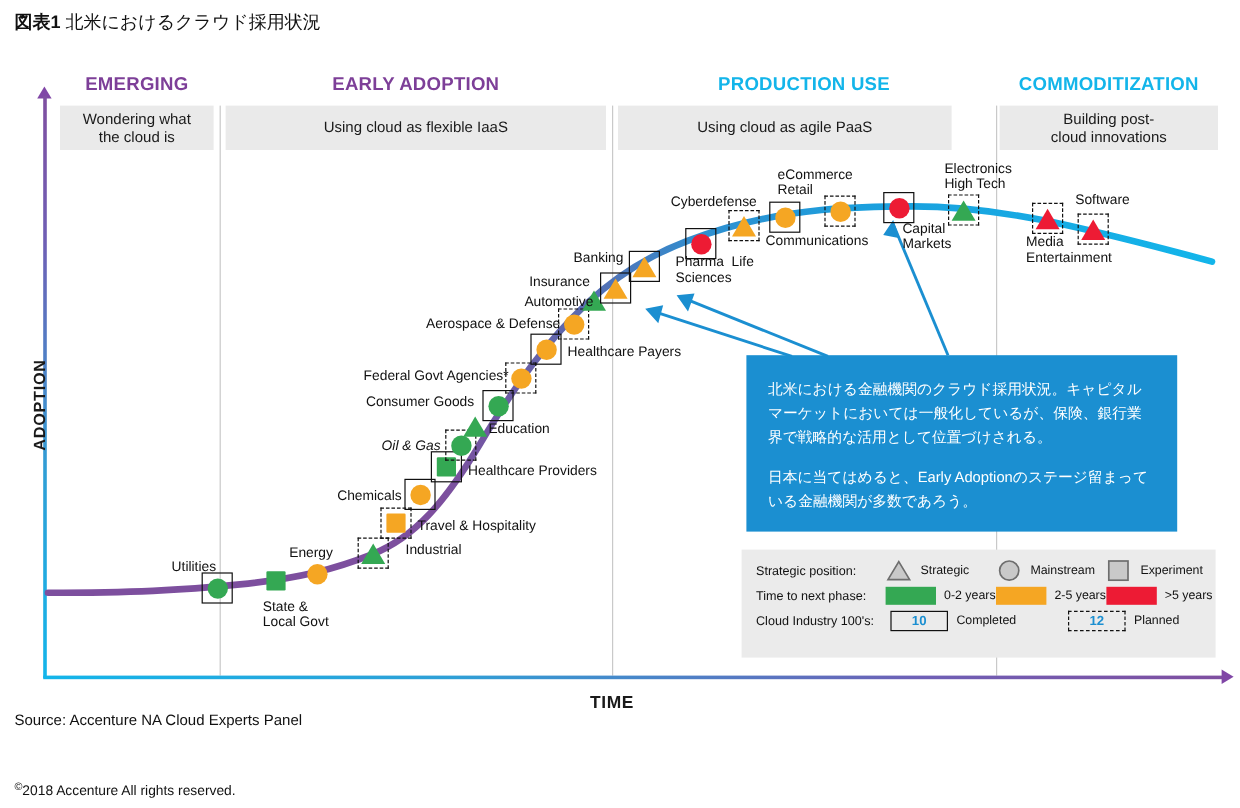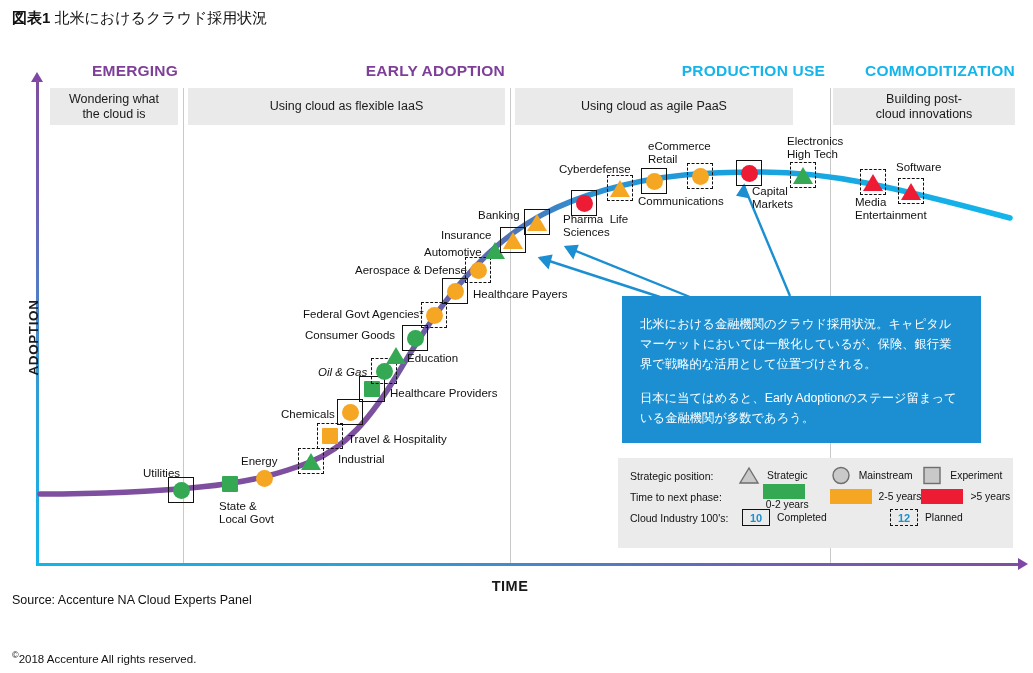--- a/index.html
+++ b/index.html
@@ -16,21 +16,21 @@
   #title{
     left:12px;top:9px;
     font-size:15px;color:#111;
     white-space:nowrap;
   }
   #title .num{font-weight:bold;}
   #title .txt{font-weight:normal;}
 
   
   .phase-title{
-    text-align:right;font-weight:bold;font-size:15.5px;
+    text-align:center;font-weight:bold;font-size:15.5px;
     letter-spacing:.2px;white-space:nowrap;
   }
   .phase-box{
     background:#eaeaea;color:#1a1a1a;
     font-size:12.5px;line-height:15px;
     display:flex;align-items:center;justify-content:center;
     text-align:center;
   }
 
   
@@ -103,21 +103,21 @@
     padding:7px 0 0 12px;
     font-size:10.5px;color:#111;
   }
   #keybox .ktitle{font-weight:bold;font-size:11px;margin-bottom:3px;}
   .krow{display:flex;align-items:center;height:21px;}
   .krow .klab{width:112px;font-size:10.5px;}
   .kitem{display:flex;align-items:center;}
   .kitem .ktext{font-size:10.3px;margin-left:7px;white-space:nowrap;}
   .sw{width:42px;height:15px;}
   .numbox{
-    width:28px;height:17px;border:1.5px solid #111;box-sizing:border-box;
+    width:48px;height:17px;border:1.5px solid #111;box-sizing:border-box;
     color:#1b8fd1;font-size:11px;font-weight:bold;
     display:flex;align-items:center;justify-content:center;
   }
   .numbox.dash{border-style:dashed;}
 
   
   #source{left:12px;top:593px;font-size:12.5px;color:#111;}
   #copyright{left:12px;top:650px;font-size:11.5px;color:#111;}
   #copyright .cmark{font-size:9px;vertical-align:super;}
 </style>
@@ -207,21 +207,21 @@
     <div class="abs mk-box dashed" style="left: 421px; top: 302px; width: 26px; height: 26px;"></div>
     <div class="abs mk-shape shp-circle" title="Federal Govt Agencies* — 2-5 years" style="width: 17px; height: 17px; background: rgb(245, 166, 35); left: 425.5px; top: 306.5px;"></div>
     <div class="abs pt-label" style="left: 303px; top: 308px; text-align: left;">Federal Govt Agencies*</div>
     <div class="abs mk-box" style="left: 442px; top: 278px; width: 26px; height: 26px;"></div>
     <div class="abs mk-shape shp-circle" title="Healthcare Payers — 2-5 years" style="width: 17px; height: 17px; background: rgb(245, 166, 35); left: 446.5px; top: 282.5px;"></div>
     <div class="abs pt-label" style="left: 473px; top: 288px;">Healthcare Payers</div>
     <div class="abs mk-box dashed" style="left: 465px; top: 257px; width: 26px; height: 26px;"></div>
     <div class="abs mk-shape shp-circle" title="Aerospace &amp; Defense — 2-5 years" style="width: 17px; height: 17px; background: rgb(245, 166, 35); left: 469.5px; top: 261.5px;"></div>
     <div class="abs pt-label" style="left: 355px; top: 264px; text-align: left;">Aerospace &amp; Defense</div>
     <div class="abs mk-shape" title="Automotive — 0-2 years" style="width: 0px; height: 0px; border-left: 10px solid transparent; border-right: 10px solid transparent; border-bottom: 17px solid rgb(52, 168, 83); left: 485px; top: 241.5px;"></div>
-    <div class="abs pt-label" style="left: 424px; top: 246px; text-align: left;">Automotive</div>
+    <div class="abs pt-label" style="left: 437px; top: 246px; text-align: left;">Automotive</div>
     <div class="abs mk-box" style="left: 500px; top: 227px; width: 26px; height: 26px;"></div>
     <div class="abs mk-shape" title="Insurance — 2-5 years" style="width: 0px; height: 0px; border-left: 10px solid transparent; border-right: 10px solid transparent; border-bottom: 17px solid rgb(245, 166, 35); left: 503px; top: 231.5px;"></div>
     <div class="abs pt-label" style="left: 441px; top: 229px; text-align: left;">Insurance</div>
     <div class="abs mk-box" style="left: 524px; top: 209px; width: 26px; height: 26px;"></div>
     <div class="abs mk-shape" title="Banking — 2-5 years" style="width: 0px; height: 0px; border-left: 10px solid transparent; border-right: 10px solid transparent; border-bottom: 17px solid rgb(245, 166, 35); left: 527px; top: 213.5px;"></div>
     <div class="abs pt-label" style="left: 478px; top: 209px; text-align: left;">Banking</div>
     <div class="abs mk-box" style="left: 571px; top: 190px; width: 26px; height: 26px;"></div>
     <div class="abs mk-shape shp-circle" title="Pharma  Life Sciences — &gt;5 years" style="width: 17px; height: 17px; background: rgb(237, 27, 52); left: 575.5px; top: 194.5px;"></div>
     <div class="abs pt-label" style="left: 563px; top: 213px;">Pharma  Life<br>Sciences</div>
     <div class="abs mk-box dashed" style="left: 607px; top: 175px; width: 26px; height: 26px;"></div>
@@ -270,21 +270,21 @@
         </div>
         <div class="kitem" style="width: 95px;">
           <div style="width: 22px; height: 19px; position: relative;"><svg width="22" height="19" viewBox="0 0 22 19">
               <rect x="3" y="1.5" width="16" height="16" fill="#c9c9c9" stroke="#6e6e6e" stroke-width="1.4"></rect>
             </svg></div>
           <span class="ktext">Experiment</span>
         </div>
       </div>
       <div class="krow">
         <div class="klab">Time to next phase:</div>
-        <div class="kitem" style="width: 95px; flex-direction: column;">
+        <div class="kitem" style="width: 95px;">
           <div class="sw" style="background: rgb(52, 168, 83);"></div>
           <span class="ktext">0-2 years</span>
         </div>
         <div class="kitem" style="width: 95px;">
           <div class="sw" style="background: rgb(245, 166, 35);"></div>
           <span class="ktext">2-5 years</span>
         </div>
         <div class="kitem" style="width: 95px;">
           <div class="sw" style="background: rgb(237, 27, 52);"></div>
           <span class="ktext">&gt;5 years</span>

